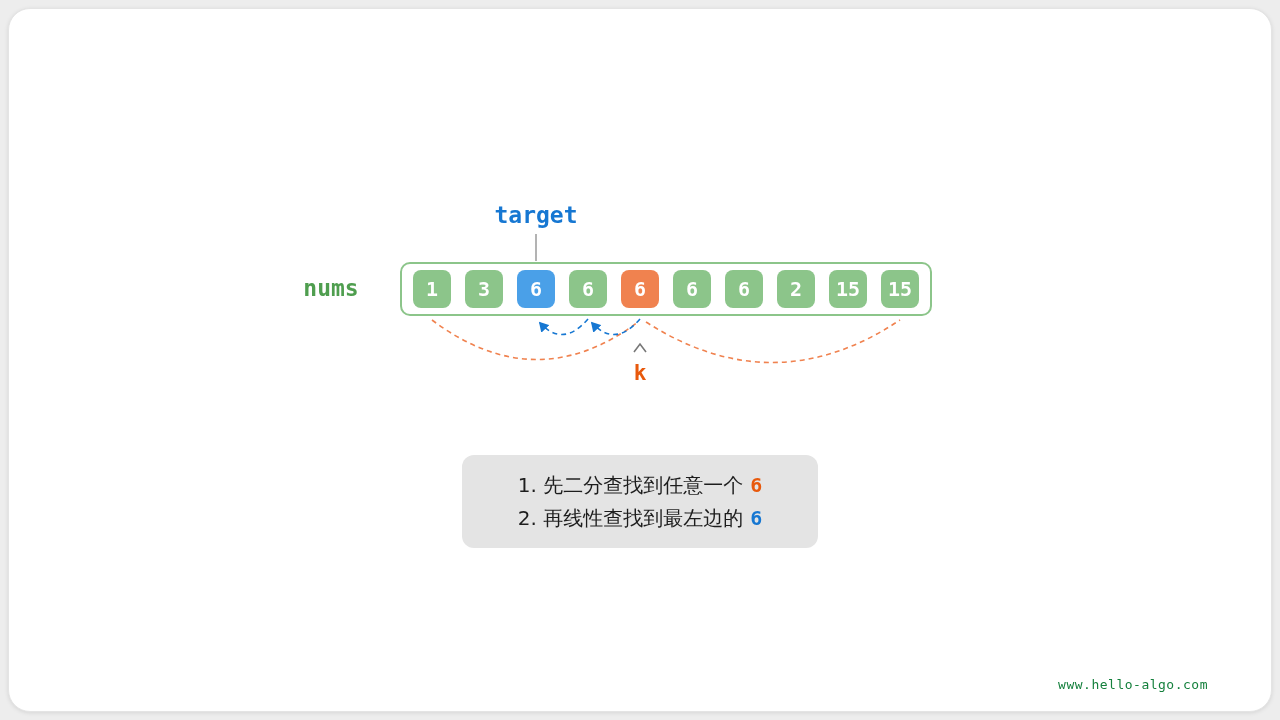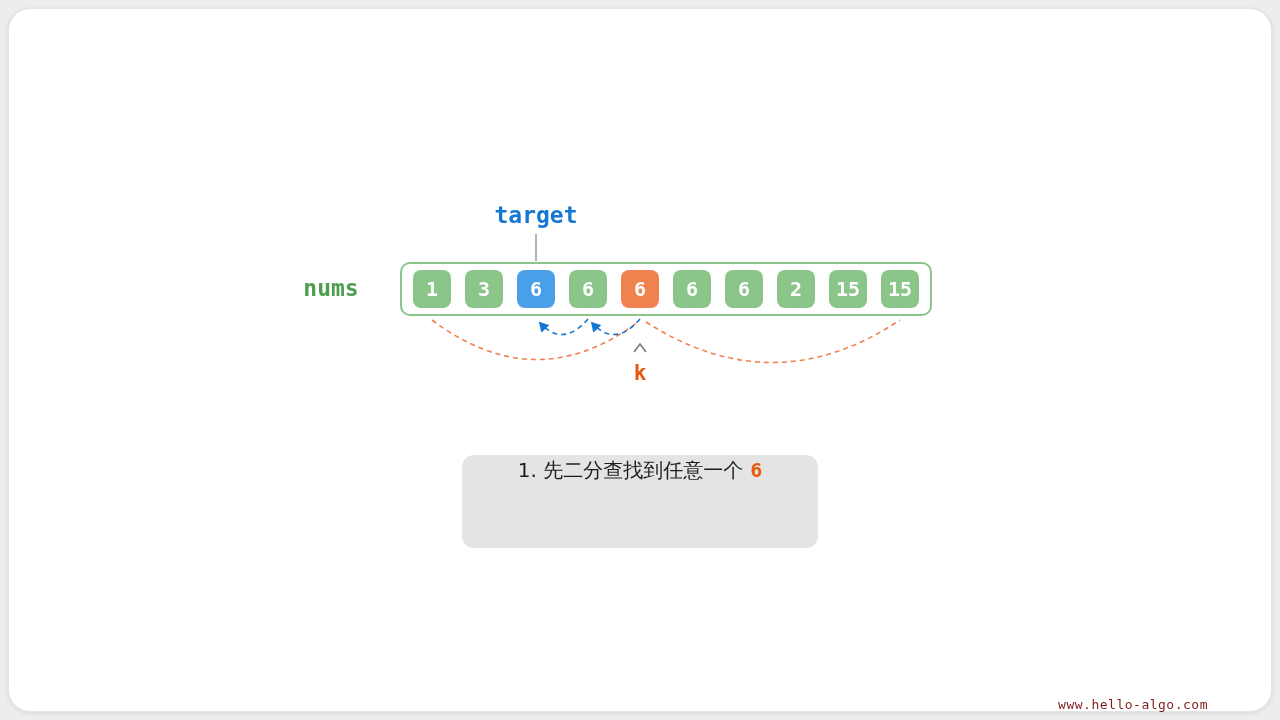--- a/index.html
+++ b/index.html
@@ -76,41 +76,41 @@
     text-align: center;
     font: bold 21px "DejaVu Sans Mono", monospace;
     color: var(--deep_orange);
   }
 
   .note {
     position: absolute;
     left: 462px; top: 455px; width: 356px; height: 93px;
     background: #e4e4e4;
     border-radius: 12px;
-    display: flex; flex-direction: row; justify-content: center;
+    display: flex; flex-direction: column; justify-content: center;
     text-align: center;
     gap: 2px;
   }
   .note-line {
     font: 20px "DejaVu Sans", sans-serif;
     color: #1d1d1d;
     line-height: 31px;
   }
   .note-line .hl {
     font: bold 20px "DejaVu Sans Mono", monospace;
     margin-left: 7px;
   }
   .hl[data-color="orange"] { color: var(--deep_orange); }
   .hl[data-color="blue"]   { color: var(--deep_blue); }
 
   .watermark {
     position: absolute;
-    right: 72px; bottom: 8px;
+    right: 72px; bottom: 28px;
     font: 13px "DejaVu Sans Mono", monospace;
-    color: #7f1d1d;
+    color: #15803d;
     letter-spacing: 0.5px;
   }
 </style>
 </head>
 <body>
 
 <div class="stage">
   <div class="card"></div>
 
   <div class="target-label">target</div>
@@ -143,16 +143,19 @@
     <path d="M 588 319 Q 563 348 540 323" class="arc blue" marker-end="url(#arrow-blue)"></path>
     <path d="M 634 352 L 640 344 L 646 352" class="caret"></path>
   </svg>
 
   <div class="k-label">k</div>
 
   <div class="note">
     <div class="note-line">
       <span>1. 先二分查找到任意一个</span><span class="hl" data-color="orange">6</span>
     </div>
+    <div class="note-line">
+      <span>2. 再线性查找到最左边的</span><span class="hl" data-color="blue">6</span>
+    </div>
   </div>
 
   <div class="watermark">www.hello-algo.com</div>
 </div>
 
 </body></html>

